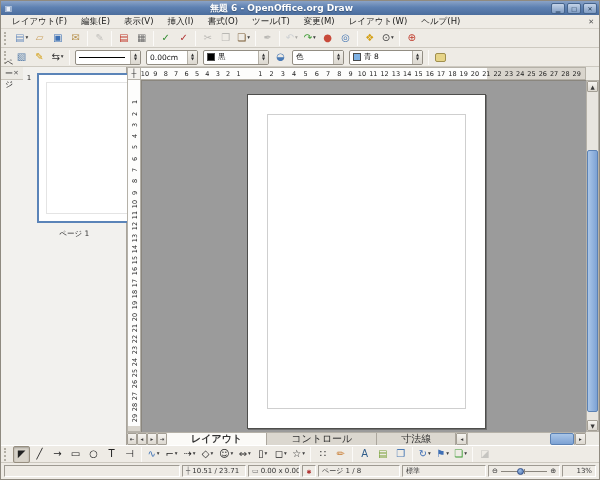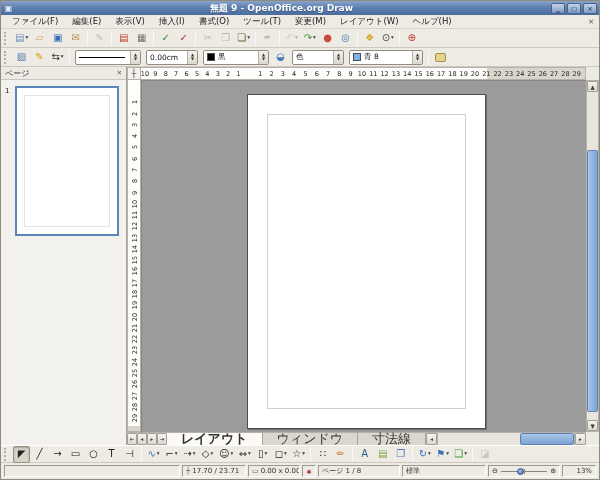--- a/index.html
+++ b/index.html
@@ -33,21 +33,21 @@
   .combo{height:15px;background:#fff;border:1px solid #928d83;border-radius:2px;display:flex;
     align-items:center;font-size:7.5px;color:#111;padding-left:3px;margin:0 2px}
   .combo .spin{margin-left:auto;width:10px;height:100%;background:linear-gradient(#f3f1ec,#dcd8d0);
     border-left:1px solid #b5b1a8;display:flex;flex-direction:column;align-items:center;justify-content:center;
     font-size:4px;color:#333;line-height:1.1}
   .swatch{width:8px;height:8px;border:1px solid #4a4a4a;margin-right:3px;flex:0 0 8px}
   .line-sample{width:46px;height:0;border-top:1px solid #000}
   .shadow-btn .sw{width:11px;height:9px;border:1px solid #a08f4e;border-radius:2px}
   
   .content{flex:1 1 auto;display:flex;min-height:0;position:relative}
-  .pages-panel{width:126px;flex:0 0 126px;border-right:1px solid #a9a49b;display:flex;flex-direction:column;background:#f2f1ee}
+  .pages-panel{width:126px;flex:0 0 126px;border-right:1px solid #a9a49b;display:flex;flex-direction:row;background:#f2f1ee}
   .panel-header{height:13px;flex:0 0 13px;display:flex;align-items:center;font-size:8px;color:#222;
     padding:0 4px;border-bottom:1px solid #c9c5bc;background:#eceae4}
   .panel-close{margin-left:auto;font-size:6.5px;color:#555}
   .panel-body{flex:1;position:relative}
   .thumb{position:absolute;left:14px;top:6px;width:104px;height:150px;background:#fff;border:2px solid #5b84b8}
   .thumb-margin{position:absolute;left:7px;top:7px;right:7px;bottom:7px;border:1px solid #e4e4e4}
   .page-num{position:absolute;left:4px;top:7px;font-size:7px;color:#222}
   .thumb-caption{position:absolute;top:162px;left:0;width:100%;text-align:center;font-size:7.5px;color:#333}
   
   .workarea{flex:1;position:relative;background:#eceae4;min-width:0}
@@ -68,21 +68,21 @@
     display:flex;flex-direction:column}
   .sbtn{flex:0 0 11px;height:11px;display:flex;align-items:center;justify-content:center;font-size:5.5px;color:#3a3a3a;
     background:linear-gradient(#f6f4f0,#dcd8d0);border:1px solid #a49f95;border-radius:1px}
   .vtrack{flex:1;position:relative}
   .vthumb{position:absolute;left:0;right:0;top:58px;height:262px;background:linear-gradient(to right,#aac6e8,#7da2d4);
     border:1px solid #5c82b4;border-radius:2px}
   .bottombar{position:absolute;left:0;right:13px;bottom:0;height:13px;display:flex;align-items:stretch;
     background:#eceae4;border-top:1px solid #b5b1a8}
   .tabnav{display:flex}
   .tabnav .sbtn{width:10px;flex:0 0 10px;height:100%}
-  .tab{display:flex;align-items:center;padding:0 14px;font-size:13px;color:#333;border-right:1px solid #aba69d;
+  .tab{display:flex;align-items:center;padding:0 24px;font-size:10px;color:#333;border-right:1px solid #aba69d;
     background:#dbd7cf;white-space:nowrap}
   .tab.active{background:#fbfaf7;font-weight:bold}
   .hscroll{margin-left:auto;width:250px;display:flex;align-items:stretch}
   .hscroll .sbtn{height:100%}
   .htrack{flex:1;position:relative;background:#e8e5df;border:1px solid #b5b1a8;border-top:none;border-bottom:none}
   .hthumb{position:absolute;top:0;bottom:0;left:82px;right:0;background:linear-gradient(#aac6e8,#7da2d4);
     border:1px solid #5c82b4;border-radius:2px}
   
   .drawbar{height:18px;flex:0 0 18px;display:flex;align-items:center;gap:1px;padding:0 2px;
     border-top:1px solid #fff;border-bottom:1px solid #cdc9c0;background:#eeebe5}
@@ -98,28 +98,28 @@
   .zthumb{position:absolute;left:34%;top:-3px;width:7px;height:7px;border-radius:50%;
     background:radial-gradient(circle at 35% 30%,#9fc0e8,#4a6ea9);border:1px solid #33508a}
 </style>
 </head>
 <body>
 
 <div class="window">
 
   <div class="titlebar">
     <span class="title-icon">▣</span>
-    <span class="title-text">無題 9 - OpenOffice.org Draw</span>
+    <span class="title-text">無題 6 - OpenOffice.org Draw</span>
     <span class="win-btn">▁</span>
     <span class="win-btn">□</span>
     <span class="win-btn">✕</span>
   </div>
 
   <div class="menubar" id="menubar">
-    <span class="menu-item">ファイル(F)</span>
+    <span class="menu-item">レイアウト(F)</span>
       <span class="menu-item">編集(E)</span>
       <span class="menu-item">表示(V)</span>
       <span class="menu-item">挿入(I)</span>
       <span class="menu-item">書式(O)</span>
       <span class="menu-item">ツール(T)</span>
       <span class="menu-item">変更(M)</span>
       <span class="menu-item">レイアウト(W)</span>
       <span class="menu-item">ヘルプ(H)</span>
       <span class="menubar-close">✕</span>
   </div>
@@ -265,20 +265,21 @@
     <div class="pages-panel">
       <div class="panel-header">
         <span>ページ</span>
         <span class="panel-close">✕</span>
       </div>
       <div class="panel-body">
         <span class="page-num">1</span>
         <div class="thumb">
           <div class="thumb-margin"></div>
         </div>
+        <div class="thumb-caption">ページ 1</div>
       </div>
     </div>
 
     <div class="workarea">
       <div class="corner">┼</div>
       <div class="hruler" id="hruler">
           <span class="rn" style="left: 4px;">10</span>
           <span class="rn" style="left: 14.4px;">9</span>
           <span class="rn" style="left: 24.8px;">8</span>
           <span class="rn" style="left: 35.2px;">7</span>
@@ -363,21 +364,21 @@
       </div>
       <div class="bottombar">
         <span class="tabnav" id="tabnav">
             <span class="sbtn">⇤</span>
             <span class="sbtn">◂</span>
             <span class="sbtn">▸</span>
             <span class="sbtn">⇥</span>
           </span>
         <span id="layertabs" style="display:flex">
             <span class="tab active">レイアウト</span>
-            <span class="tab">ウィンドウ</span>
+            <span class="tab">コントロール</span>
             <span class="tab">寸法線</span>
           </span>
         <span class="hscroll">
           <span class="sbtn">◂</span>
           <span class="htrack">
             <span class="hthumb"></span>
           </span>
           <span class="sbtn">▸</span>
         </span>
       </div>
@@ -477,21 +478,21 @@
       <span class="tsep"></span>
       <span class="tbtn disabled">
         <span class="ticon" style="color: rgb(136, 136, 136);">◪</span>
       </span>
     </div>
 
   <div class="statusbar">
     <span class="sfield" style="flex:0 0 176px"></span>
     <span class="sfield" style="flex:0 0 64px">
       <span class="sficon">┼</span>
-      <span>17.70 / 23.71</span>
+      <span>10.51 / 23.71</span>
     </span>
     <span class="sfield" style="flex:0 0 52px">
       <span class="sficon">▭</span>
       <span>0.00 x 0.00</span>
     </span>
     <span class="sfield" style="flex:0 0 14px;justify-content:center">
       <span style="color:#b03030;font-size:6px">✱</span>
     </span>
     <span class="sfield" style="flex:0 0 82px">ページ 1 / 8</span>
     <span class="sfield" style="flex:0 0 84px">標準</span>

